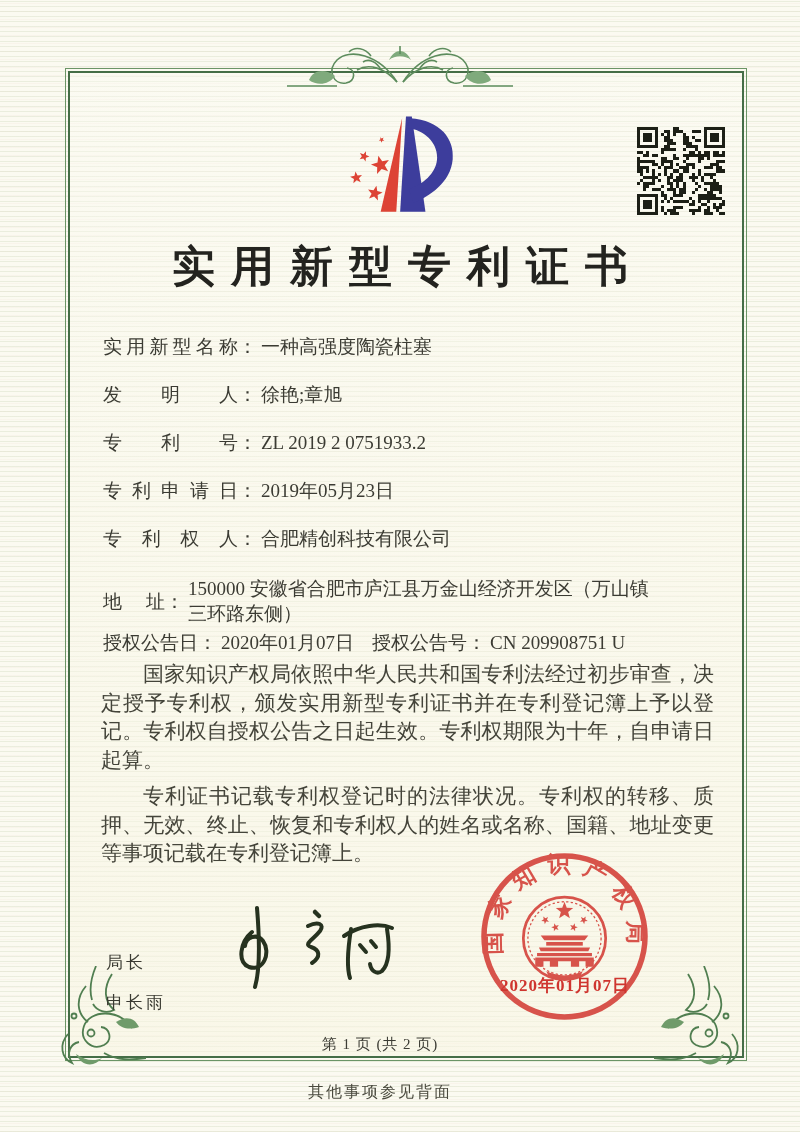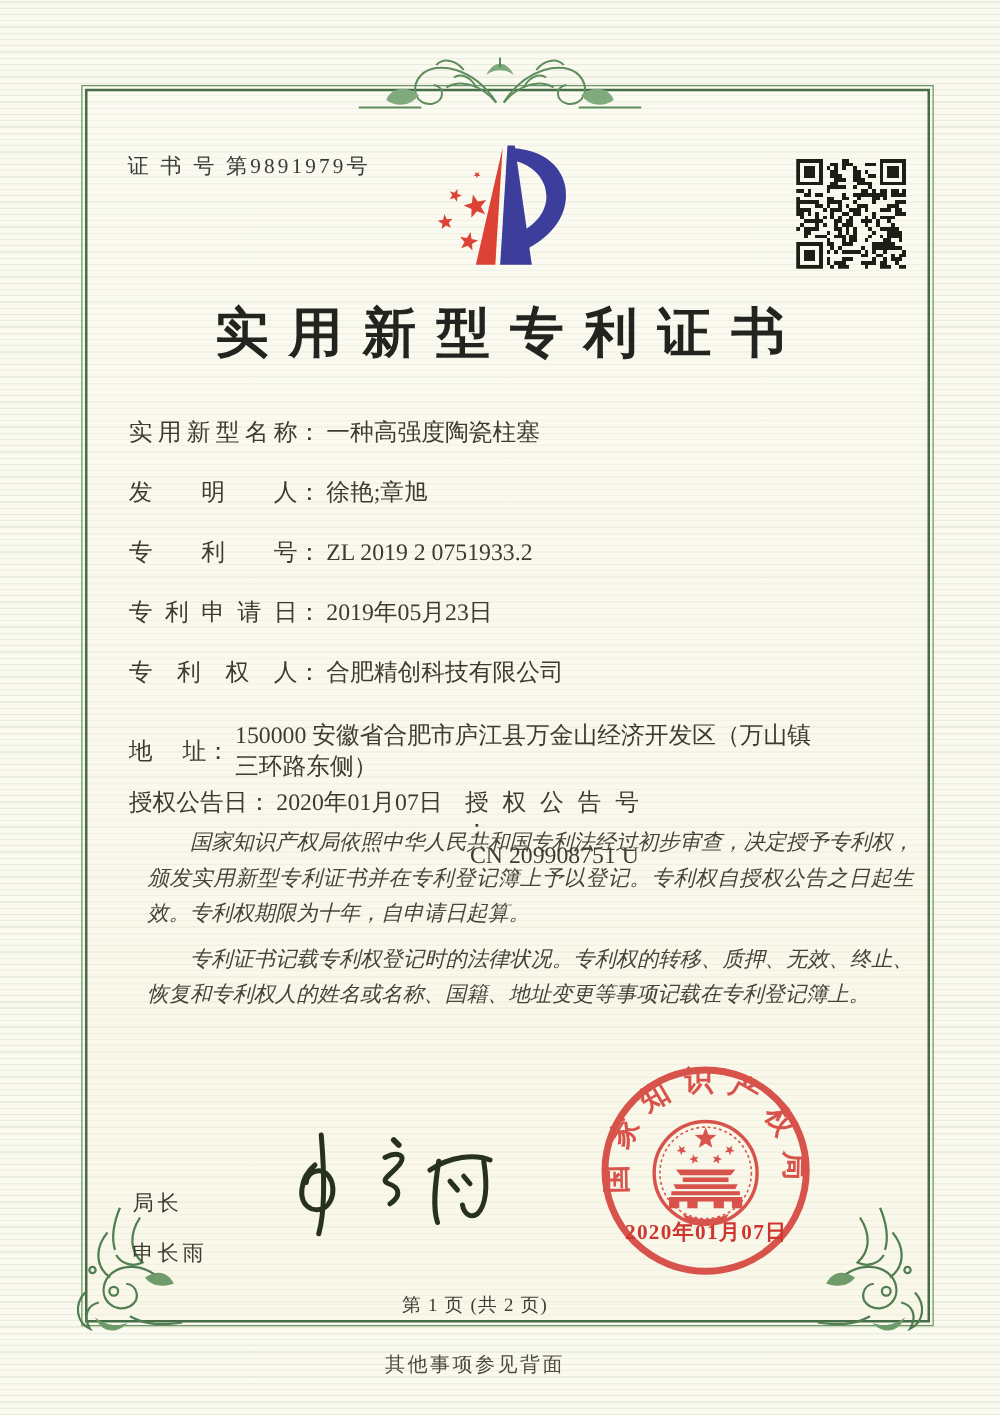--- a/index.html
+++ b/index.html
@@ -45,24 +45,24 @@
     font-size:19px;color:#3b3b33;}
   .row{display:flex;align-items:flex-start;line-height:21px;margin-bottom:27px;}
   .lbl{display:inline-block;text-align:justify;text-align-last:justify;}
   .w135{width:135px;}
   .w62{width:62px;}
   .colon{display:inline-block;}
   .val{margin-left:4px;}
   .row-addr{margin-bottom:6px;line-height:25px;align-items:center;}
   .row-addr .val{width:478px;}
   .row-grant{margin-bottom:0;}
-  .pair2{display:flex;margin-left:18px;flex-direction:column;}
+  .pair2{display:flex;margin-left:18px;}
   
-  .paras{position:absolute;left:118px;top:660px;width:613px;
-    font-size:17px;line-height:28.5px;color:#44443a;text-align:justify;font-style:italic;}
+  .paras{position:absolute;left:101px;top:660px;width:613px;
+    font-size:21px;line-height:28.5px;color:#44443a;text-align:justify;}
   .paras p{margin:0 0 8px 0;text-indent:2em;}
   
   .director{position:absolute;left:106px;font-size:17px;letter-spacing:3px;color:#3a3a32;margin-top:31px;}
   #director-title{top:920px;}
   #director-name{top:960px;}
   .sig{position:absolute;left:222px;top:900px;width:190px;height:90px;}
   .seal{position:absolute;left:473px;top:845px;width:183px;height:183px;opacity:0.92;}
   .seal-date{
     position:absolute;left:479px;top:974px;width:172px;text-align:center;
     font-size:17px;font-weight:700;color:#cf352f;letter-spacing:1px;
@@ -131,21 +131,20 @@
       <path d="M40,20 C29,33 31,48 42,56"></path>
       <path d="M22,68 C13,78 15,92 26,97 C20,87 24,78 33,76"></path>
       <path d="M58,87 C72,95 86,94 100,92"></path>
       <path d="M70,56 C80,49 89,52 93,61 C84,64 75,63 70,56 Z" fill="#6f9b6a" stroke="none"></path>
       <path d="M30,88 C38,94 48,96 56,92 C48,102 35,100 30,88 Z" fill="#6f9b6a" stroke="none"></path>
       <circle cx="45" cy="67" r="3.5"></circle>
       <circle cx="28" cy="50" r="2.5"></circle>
     </g>
   </svg>
 
-  <div class="cert-no">证 书 号 第9891979号</div>
 
   <svg class="logo" viewBox="0 0 150 134">
 
     <path d="M72,16 L66,112 L50,112 Z" fill="#dd4335"></path>
     <path d="M76,14 L82,14 L96,112 L70,112 Z" fill="#3d3d9c"></path>
 
     <path d="M80,16 C112,18 126,38 124,58 C122,82 100,96 84,103 L79,89 C97,82 108,70 108,56 C108,40 94,28 78,26 Z" fill="#3d3d9c"></path>
 
     <polygon fill="#dd4335" points="47.58,54.30 51.57,60.11 58.48,58.70 54.19,64.29 57.66,70.43 51.02,68.08 46.25,73.27 46.44,66.23 40.02,63.30 46.78,61.30"></polygon>
     <polygon fill="#dd4335" points="34.88,49.83 34.92,53.71 38.50,55.19 34.82,56.42 34.52,60.29 32.21,57.17 28.44,58.08 30.69,54.92 28.67,51.61 32.36,52.78"></polygon>

